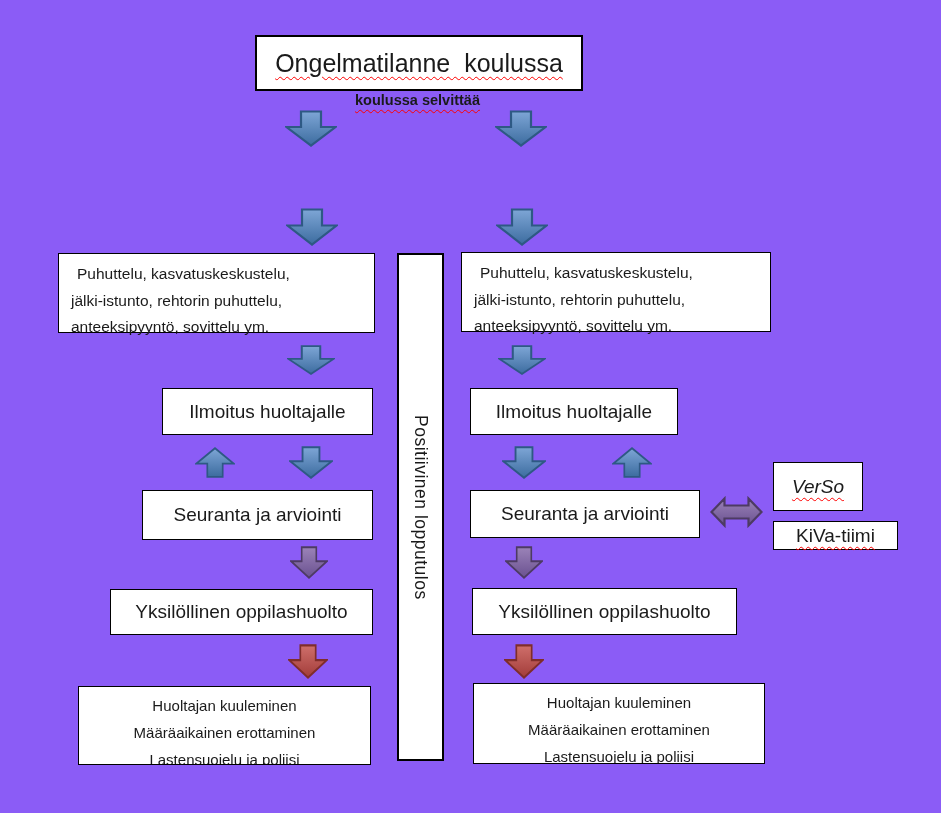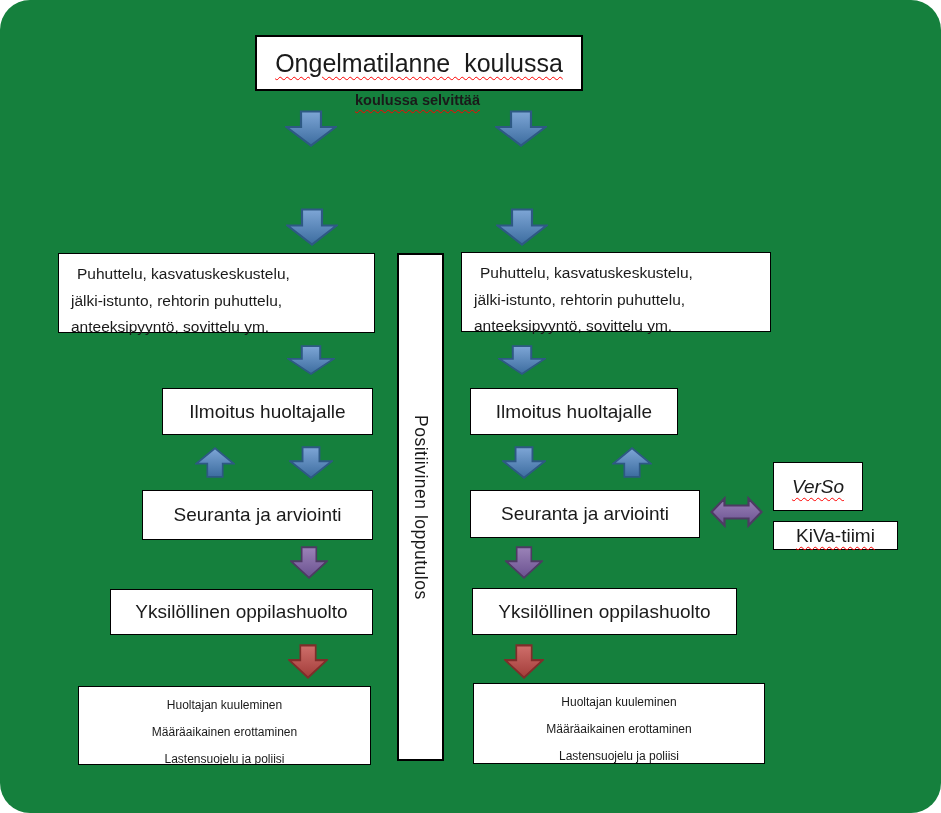--- a/index.html
+++ b/index.html
@@ -3,22 +3,22 @@
 <meta charset="utf-8">
 <style>
   :root{
     --arrow-blue:#4f81bd; --arrow-blue-dark:#2e5984;
     --arrow-purple:#8064a2; --arrow-purple-dark:#4d3b63;
     --arrow-red:#c0504d; --arrow-red-dark:#7f2d2a;
     --box-border:#000000; --spellcheck-red:#ff0000;
   }
   html,body{margin:0;padding:0;background:#fff;}
   #stage{
-    position:relative; width:941px; height:813px; background:#15803d;
-    font-family:"Liberation Sans", sans-serif; color:#1a1a1a; overflow:hidden;border-radius:30px;
+    position:relative; width:941px; height:813px; background:#8b5cf6;
+    font-family:"Liberation Sans", sans-serif; color:#1a1a1a; overflow:hidden;
   }
   .box{
     position:absolute; background:#ffffff; border:1px solid var(--box-border,#000);
     display:flex; align-items:center; justify-content:center;
     font-size:19px; box-sizing:border-box; text-align:center;
   }
   .box.thick{border-width:2px;}
   .title-box{font-size:25px; white-space:pre;}
   .squiggle{
     text-decoration-line:underline; text-decoration-style:wavy;
@@ -31,21 +31,21 @@
   .measures{
     flex-direction:column; align-items:flex-start; justify-content:flex-start;
     font-size:15.5px; line-height:26.5px; padding:7px 6px 0 12px; text-align:left;
   }
   .measures .l1{padding-left:6px;}
   .vertical-box{
     writing-mode:vertical-rl; font-size:17.5px; letter-spacing:0.5px;
   }
   .escalation{
     flex-direction:column; justify-content:flex-start;
-    font-size:12px; line-height:27px; padding-top:5px; overflow:hidden;
+    font-size:15px; line-height:27px; padding-top:5px; overflow:hidden;
   }
   .arrow{position:absolute;}
   .arrow svg{display:block; width:100%; height:100%;}
   .arrow-blue path{fill:url(#gradBlue); stroke:var(--arrow-blue-dark,#2e5984); stroke-width:2.2;}
   .arrow-purple path{fill:url(#gradPurple); stroke:var(--arrow-purple-dark,#4d3b63); stroke-width:2.2;}
   .arrow-red path{fill:url(#gradRed); stroke:var(--arrow-red-dark,#7f2d2a); stroke-width:2.2;}
   .defs-holder{position:absolute; width:0; height:0; overflow:hidden;}
 </style>
 </head>
 <body>

